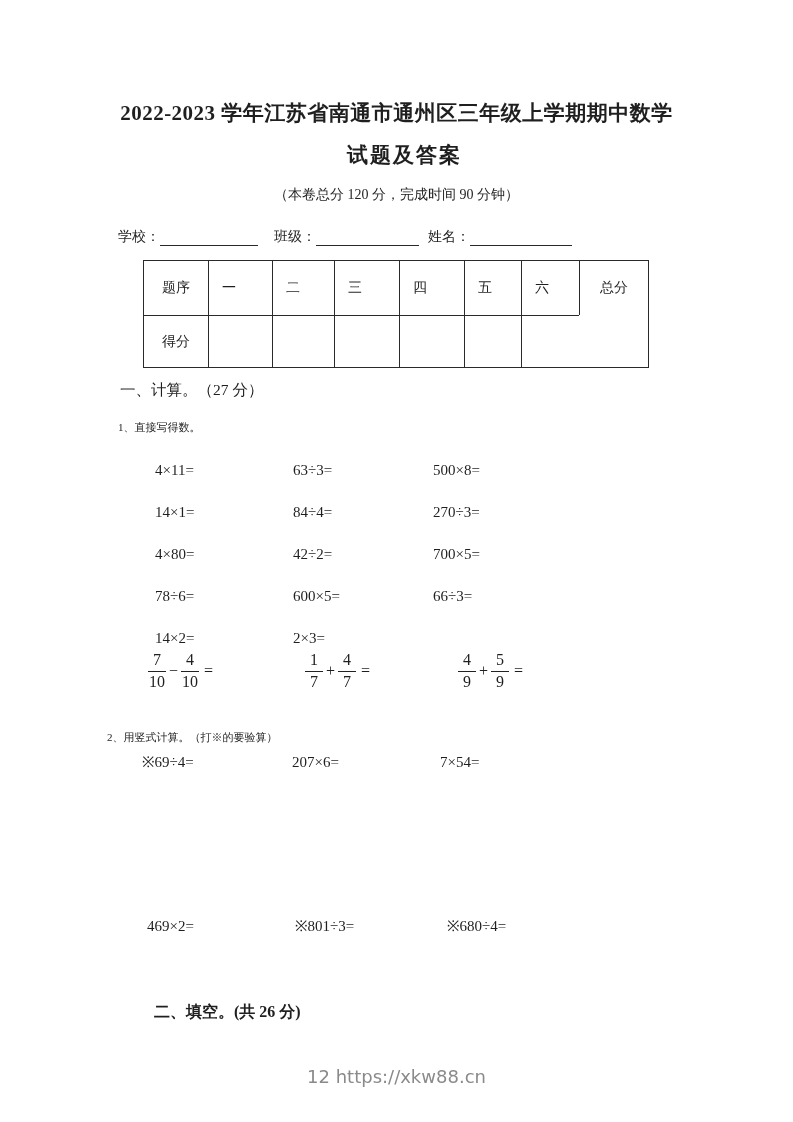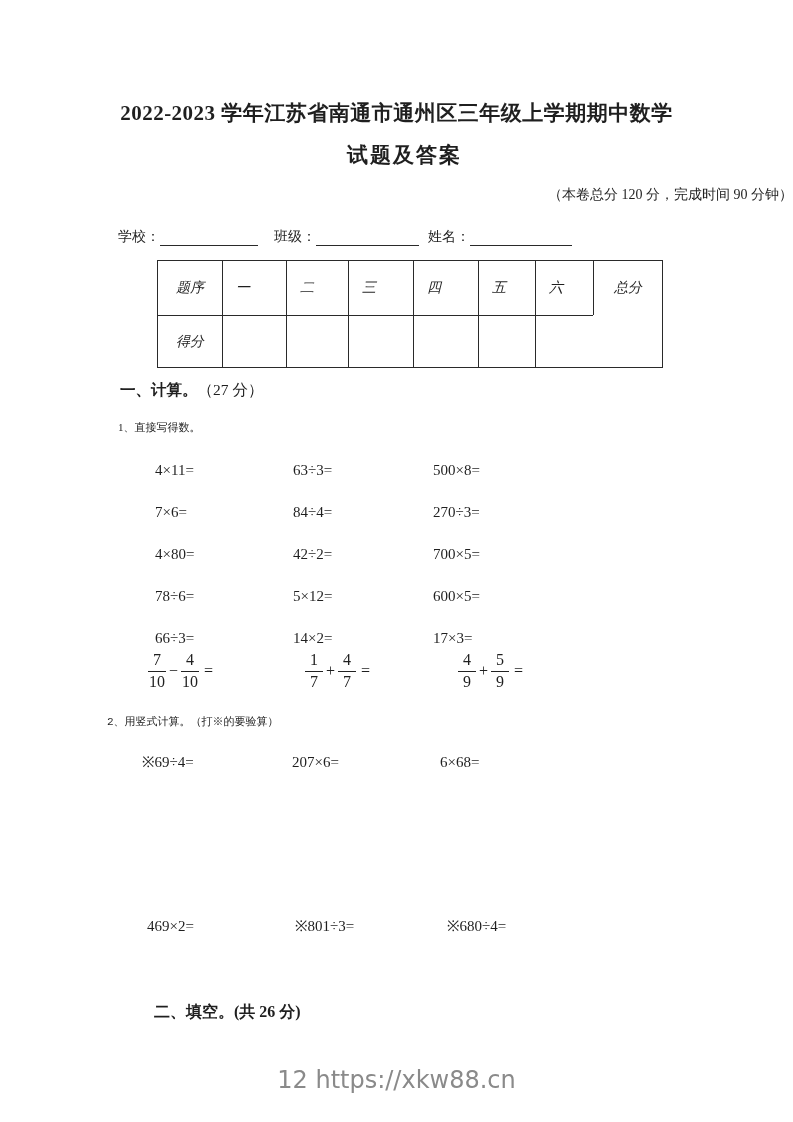--- a/index.html
+++ b/index.html
@@ -12,57 +12,56 @@
     color:#1f1f1f;
     overflow:hidden;
     margin:0 auto;
   }
   .abs { position:absolute; }
 
   
   .title-line { left:0; right:0; text-align:center; font-weight:bold; font-size:21px; letter-spacing:0.5px; }
   .title-line.l1 { top:99px; }
   .title-line.l2 { top:141px; letter-spacing:2px;padding-left:16px; }
-  .subtitle { left:0; right:0; top:186px; text-align:right; font-size:14px; }
+  .subtitle { left:0; right:0; top:186px; text-align:center; font-size:14px; }
 
   
   .fields { top:228px; left:118px; font-size:14px; white-space:nowrap; }
   .field-label { display:inline-block; }
   .field-line { display:inline-block; border-bottom:1px solid #2a2a2a; height:17px; vertical-align:bottom; }
   .fl-school { width:98px; margin-right:16px; }
   .fl-class  { width:103px; margin-right:9px; }
   .fl-name   { width:102px; }
 
   
   .score-table {
-    top:260px; left:157px;
+    top:260px; left:143px;
     display:grid;
     grid-template-columns:64px 64px 62px 65px 65px 57px 58px 69px;
     grid-template-rows:54px 52px;
     border:1.5px solid #2a2a2a;
     font-size:14px;
-    font-style:italic;
   }
   .score-table .cell {
     border-left:1.5px solid #2a2a2a;
     border-top:1.5px solid #2a2a2a;
     display:flex; align-items:center; justify-content:center;
   }
   .score-table .cell.col0 { border-left:none; }
   .score-table .cell.row0 { border-top:none; }
   .score-table .cell.num { justify-content:flex-start; padding-left:13px; }
 
   
   .sec-heading { font-size:15.5px; }
-  .sec-heading .bold { font-weight:bold; }
+  .sec-heading .bold { font-weight:normal; }
   .sec1 { top:380px; left:120px; }
   .sec2 { top:1002px; left:118px; font-weight:bold; font-size:16px;margin-left:36px; }
   .part-label { font-size:11px; }
   .part1 { top:420px; left:118px; }
-  .part2 { top:714px; left:107px;font-family:Liberation Mono, monospace; }
+  .part2 { top:730px; left:107px; }
 
   
   .quick-grid {
     top:462px; left:155px;
     display:grid;
     grid-template-columns:138px 140px 160px;
     grid-auto-rows:42px;
     font-size:15px;
   }
   .quick-grid .eq { line-height:17px; }
@@ -83,21 +82,21 @@
   .vrow2 { top:918px; }
   .vrow .eq { position:absolute; line-height:17px; }
   .vrow1 .c1 { left:142px; } .vrow1 .c2 { left:292px; } .vrow1 .c3 { left:440px; }
   .vrow2 .c1 { left:147px; } .vrow2 .c2 { left:295px; } .vrow2 .c3 { left:447px; }
 
   
   .footer {
     top:1066px; left:0; right:0;
     text-align:center;
     font-family:"DejaVu Sans","Liberation Sans",sans-serif;
-    font-size:24px;
+    font-size:18px;
     color:#8a8a8a;
   }
 </style>
 </head>
 <body>
 
 <div class="page">
 
   <div class="abs title-line l1">2022-2023 学年江苏省南通市通州区三年级上学期期中数学</div>
   <div class="abs title-line l2">试题及答案</div>
@@ -128,32 +127,31 @@
   <div class="abs sec-heading sec1">
     <span class="bold">一、计算。</span><span>（27 分）</span>
   </div>
 
   <div class="abs part-label part1">1、直接写得数。</div>
 
   <div class="abs quick-grid">
     <div class="eq">4×11=</div>
     <div class="eq">63÷3=</div>
     <div class="eq">500×8=</div>
-    <div class="eq">7×6=</div>
+    <div class="eq">14×1=</div>
     <div class="eq">84÷4=</div>
     <div class="eq">270÷3=</div>
     <div class="eq">4×80=</div>
     <div class="eq">42÷2=</div>
     <div class="eq">700×5=</div>
     <div class="eq">78÷6=</div>
-    <div class="eq">5×12=</div>
     <div class="eq">600×5=</div>
     <div class="eq">66÷3=</div>
     <div class="eq">14×2=</div>
-    <div class="eq">17×3=</div>
+    <div class="eq">2×3=</div>
   </div>
 
   <div class="abs frac-row">
     <span class="frac-group fg1">
       <span class="frac">
           <span class="num">7</span>
           <span class="den">10</span>
         </span>
       <span class="frac-op">−</span>
       <span class="frac">
@@ -186,21 +184,21 @@
         </span>
       <span class="frac-eq">=</span>
     </span>
   </div>
 
   <div class="abs part-label part2">2、用竖式计算。（打※的要验算）</div>
 
   <div class="abs vrow vrow1">
     <span class="eq c1">※69÷4=</span>
     <span class="eq c2">207×6=</span>
-    <span class="eq c3">6×68=</span>
+    <span class="eq c3">7×54=</span>
   </div>
 
   <div class="abs vrow vrow2">
     <span class="eq c1">469×2=</span>
     <span class="eq c2">※801÷3=</span>
     <span class="eq c3">※680÷4=</span>
   </div>
 
   <div class="abs sec-heading sec2">二、填空。(共 26 分)</div>
 

